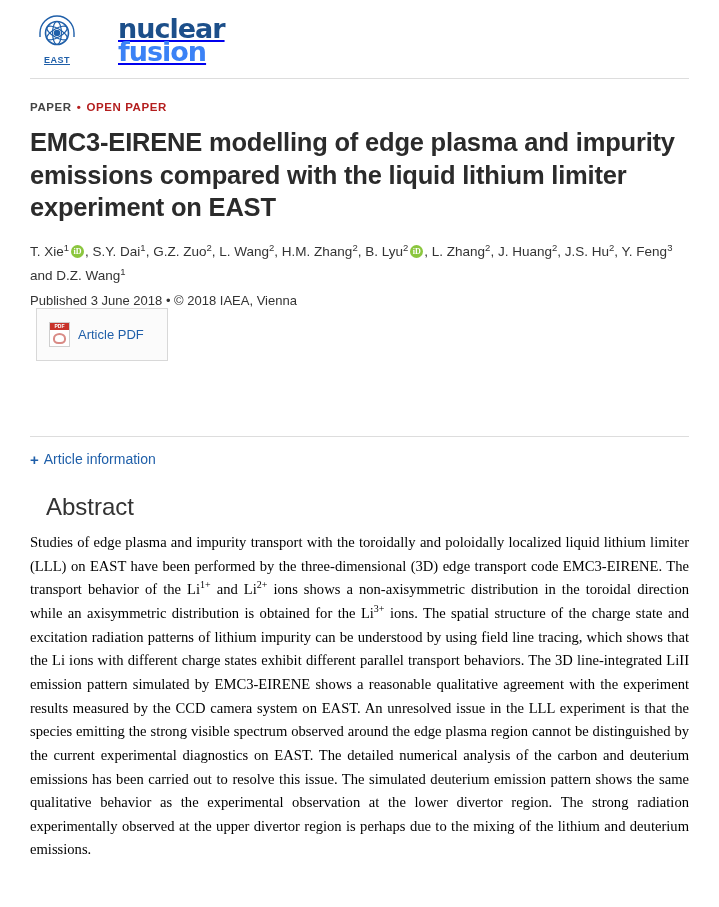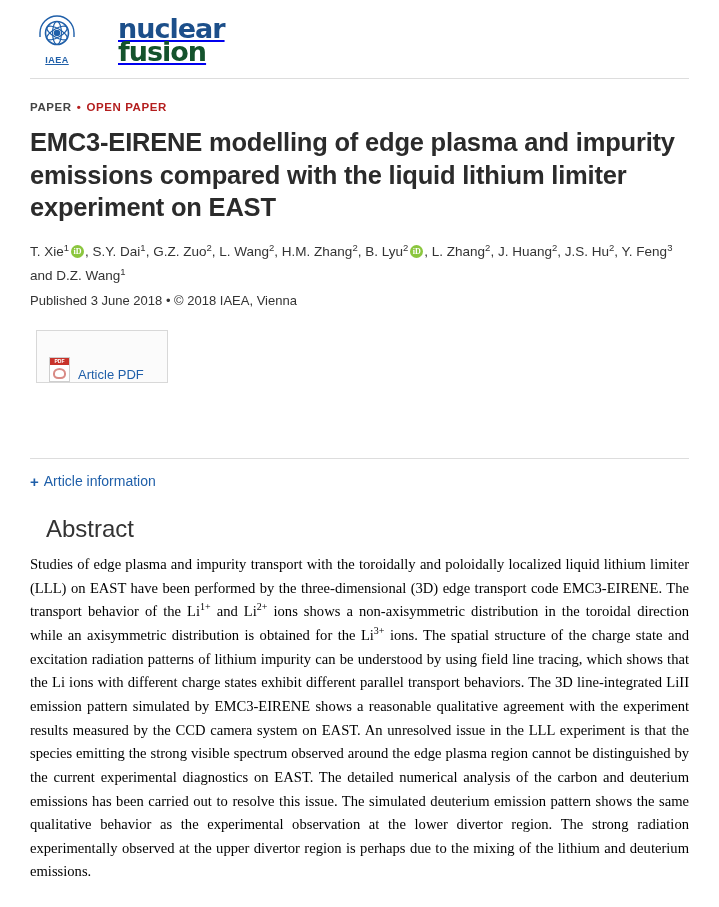--- a/index.html
+++ b/index.html
@@ -51,21 +51,21 @@
     padding-top: 4px;
   }
   .nf-logo .l1, .nf-logo .l2 {
     font-family: "DejaVu Sans", sans-serif;
     font-weight: bold;
     font-size: 27px;
     color: #1c4f8a;
     letter-spacing: -1px;
     display: block;
   }
-  .nf-logo .l2 { color: #14532d; }
+  .nf-logo .l2 { color: #3b82f6; }
 
   .rule {
     border: 0;
     border-top: 1px solid #dddddd;
     margin: 8px 30px 0 30px;
   }
 
   
   .content {
     padding: 0 30px;
@@ -136,28 +136,27 @@
     margin-top: 5px;
     font-size: 13px;
   }
   .journalref a {
     color: #1f5fa9;
     text-decoration: underline;
   }
 
   
   .pdfbtn {
-    margin-top: 22px;
     margin-left: 6px;
     width: 132px;
     height: 53px;
     border: 1px solid #d8d8d8;
     background: #fbfbfb;
     display: flex;
-    align-items: flex-end;
+    align-items: center;
     gap: 8px;
     padding-left: 12px;
     box-sizing: border-box;
     cursor: pointer;
   }
   .pdficon {
     width: 19px;
     height: 23px;
     background: #ffffff;
     border: 1px solid #cfcfcf;
@@ -251,21 +250,21 @@
     <a class="iaea-logo" href="#">
       <svg width="42" height="40" viewBox="0 0 42 40" aria-hidden="true">
         <circle cx="21" cy="19" r="11.5" fill="none" stroke="#1f5fa9" stroke-width="1.6"></circle>
         <circle cx="21" cy="19" r="3.2" fill="#1f5fa9"></circle>
         <ellipse cx="21" cy="19" rx="11.5" ry="4.4" fill="none" stroke="#1f5fa9" stroke-width="1.2" transform="rotate(30 21 19)"></ellipse>
         <ellipse cx="21" cy="19" rx="11.5" ry="4.4" fill="none" stroke="#1f5fa9" stroke-width="1.2" transform="rotate(90 21 19)"></ellipse>
         <ellipse cx="21" cy="19" rx="11.5" ry="4.4" fill="none" stroke="#1f5fa9" stroke-width="1.2" transform="rotate(150 21 19)"></ellipse>
         <path d="M4 19 A17 17 0 0 1 38 19" fill="none" stroke="#1f5fa9" stroke-width="1.4"></path>
         <path d="M4 19 L4 23 M38 19 L38 23" stroke="#1f5fa9" stroke-width="1.4"></path>
       </svg>
-      <span class="iaea-word">IAEA</span>
+      <span class="iaea-word">EAST</span>
     </a>
     <a class="nf-logo" href="#">
       <span class="l1">nuclear</span>
       <span class="l2">fusion</span>
     </a>
   </div>
 
   <hr class="rule">
 
   <div class="content">

